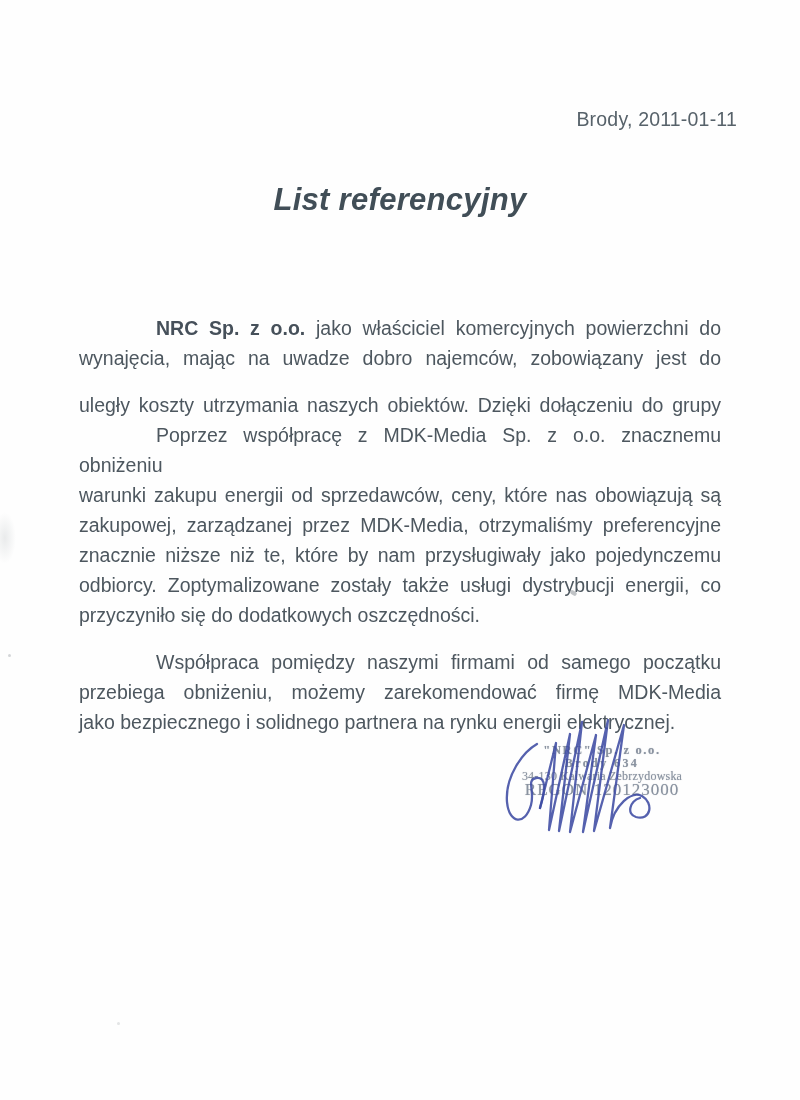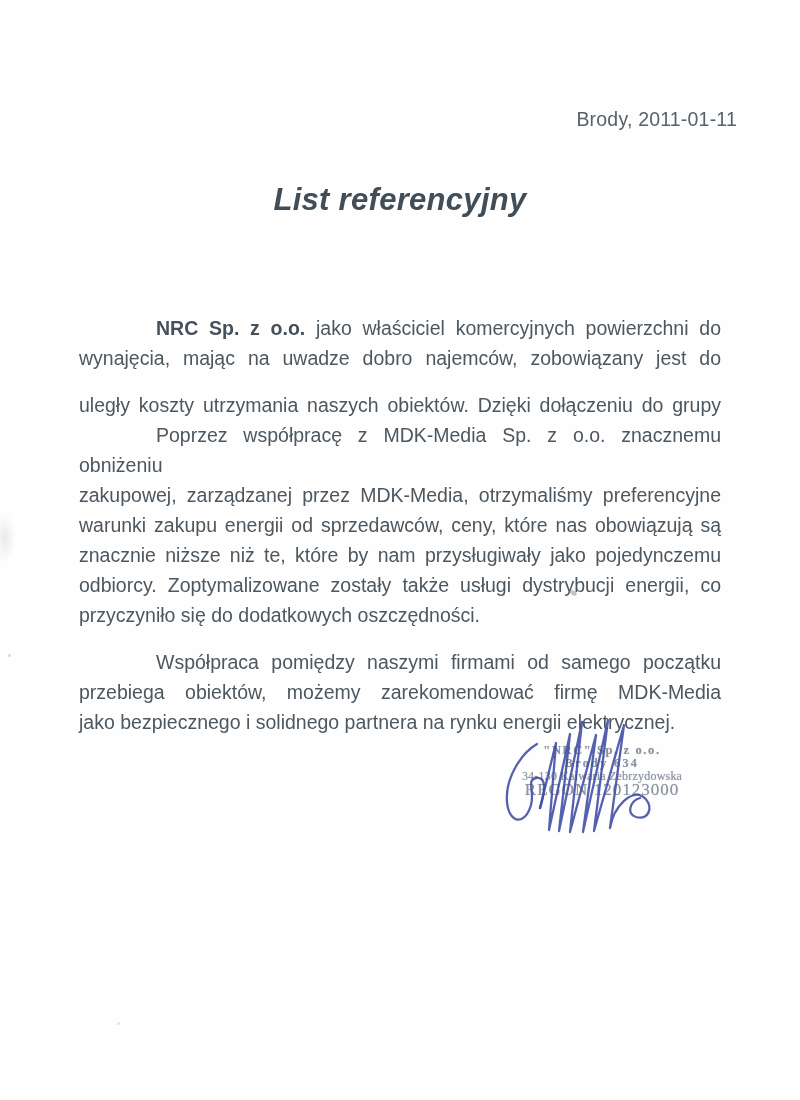--- a/index.html
+++ b/index.html
@@ -68,29 +68,29 @@
   <div class="title" style="color: rgb(65, 78, 87);">List referencyjny</div>
 
   <div class="letter-body" style="color: rgb(77, 87, 95);">
       <div class="paragraph">
         <div class="line first"><b>NRC Sp. z o.o.</b> jako właściciel komercyjnych powierzchni do</div>
         <div class="line">wynajęcia, mając na uwadze dobro najemców, zobowiązany jest do</div>
       </div>
       <div class="paragraph">
         <div class="line">uległy koszty utrzymania naszych obiektów. Dzięki dołączeniu do grupy</div>
         <div class="line first">Poprzez współpracę z MDK-Media Sp. z o.o. znacznemu obniżeniu</div>
+        <div class="line">warunki zakupu energii od sprzedawców, ceny, które nas obowiązują są</div>
         <div class="line">zakupowej, zarządzanej przez MDK-Media, otrzymaliśmy preferencyjne</div>
-        <div class="line">warunki zakupu energii od sprzedawców, ceny, które nas obowiązują są</div>
         <div class="line">znacznie niższe niż te, które by nam przysługiwały jako pojedynczemu</div>
         <div class="line">odbiorcy. Zoptymalizowane zostały także usługi dystrybucji energii, co</div>
         <div class="line last">przyczyniło się do dodatkowych oszczędności.</div>
       </div>
       <div class="paragraph">
         <div class="line first">Współpraca pomiędzy naszymi firmami od samego początku</div>
-        <div class="line">przebiega obiektów, możemy zarekomendować firmę MDK-Media</div>
+        <div class="line">przebiega obniżeniu, możemy zarekomendować firmę MDK-Media</div>
         <div class="line last">jako bezpiecznego i solidnego partnera na rynku energii elektrycznej.</div>
       </div>
     </div>
 
   <div class="stamp">
     <div class="s-line s1">"NRC" Sp. z o.o.</div>
     <div class="s-line s2">Brody 634</div>
     <div class="s-line s3">34-130 Kalwaria Zebrzydowska</div>
     <div class="s-line s4">REGON 120123000</div>
   </div>

